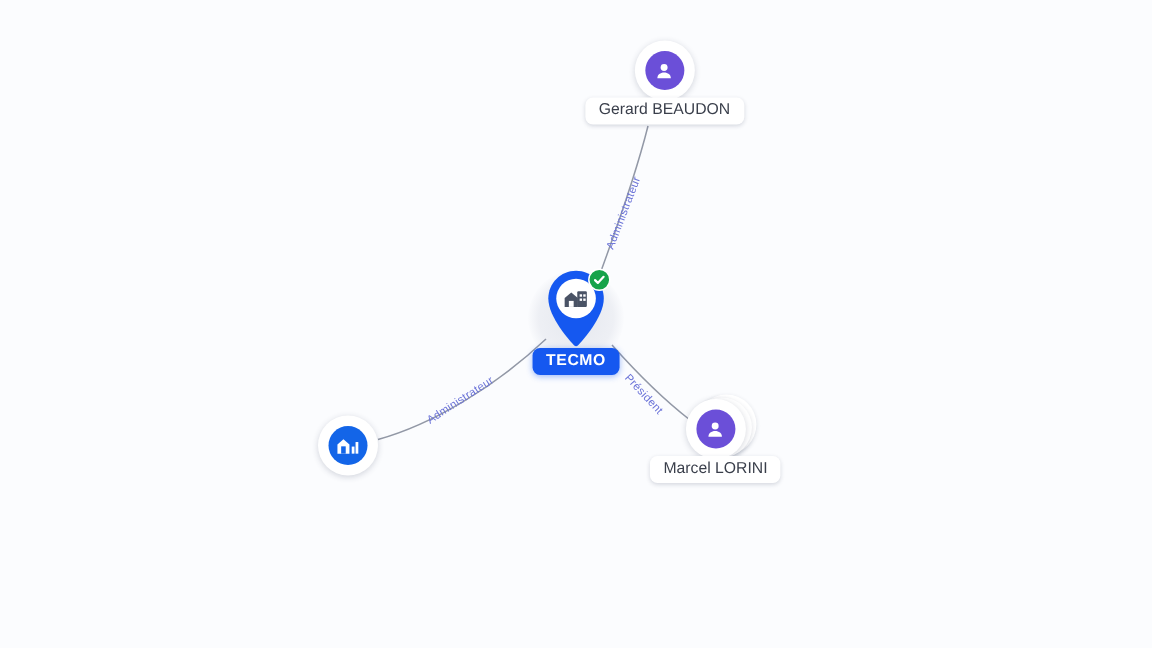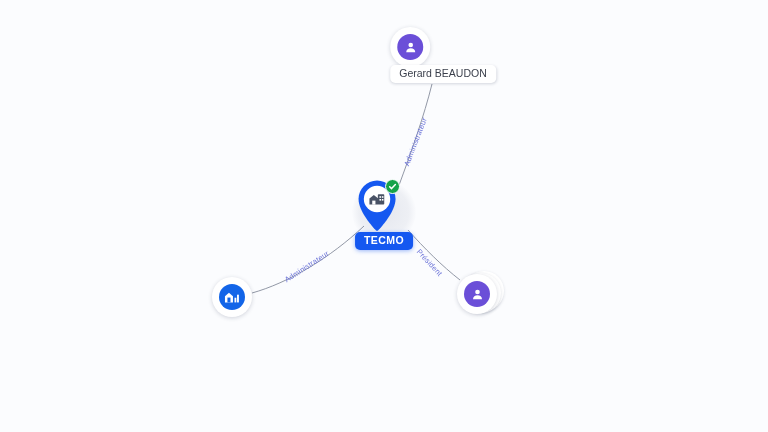--- a/index.html
+++ b/index.html
@@ -37,20 +37,21 @@
   .node {
     position: absolute;
     width: 0;
     height: 0;
   }
   .node-inner {
     position: absolute;
     transform: translate(-50%, -50%);
     display: flex;
     flex-direction: column;
+    align-items: center;
   }
 
   
   .pin-halo {
     position: absolute;
     left: 50%;
     top: 50%;
     width: 64px;
     height: 64px;
     margin-left: -32px;
@@ -217,20 +218,21 @@
         <div class="stack-card stack-2"></div>
         <div class="avatar-ring">
           <div class="avatar-disc">
             <svg width="15" height="15" viewBox="0 0 24 24">
               <circle cx="12" cy="8" r="3.7" fill="#ffffff"></circle>
               <path d="M4.8 19.5c0-3.9 3.2-6.2 7.2-6.2s7.2 2.3 7.2 6.2z" fill="#ffffff"></path>
             </svg>
           </div>
         </div>
       </div>
+      <div class="pill">Marcel LORINI</div>
     </div>
   </div>
 
   <div class="node" style="left:232px; top:297px;">
     <div class="node-inner">
       <div class="avatar-wrap">
         <div class="avatar-ring">
           <div class="avatar-disc brand">
             <svg width="16" height="14" viewBox="0 0 20 17">
               <path d="M1.2 7.6 L6.2 3.2 L11.2 7.6 L11.2 15.3 L1.2 15.3 Z" fill="#ffffff"></path>

